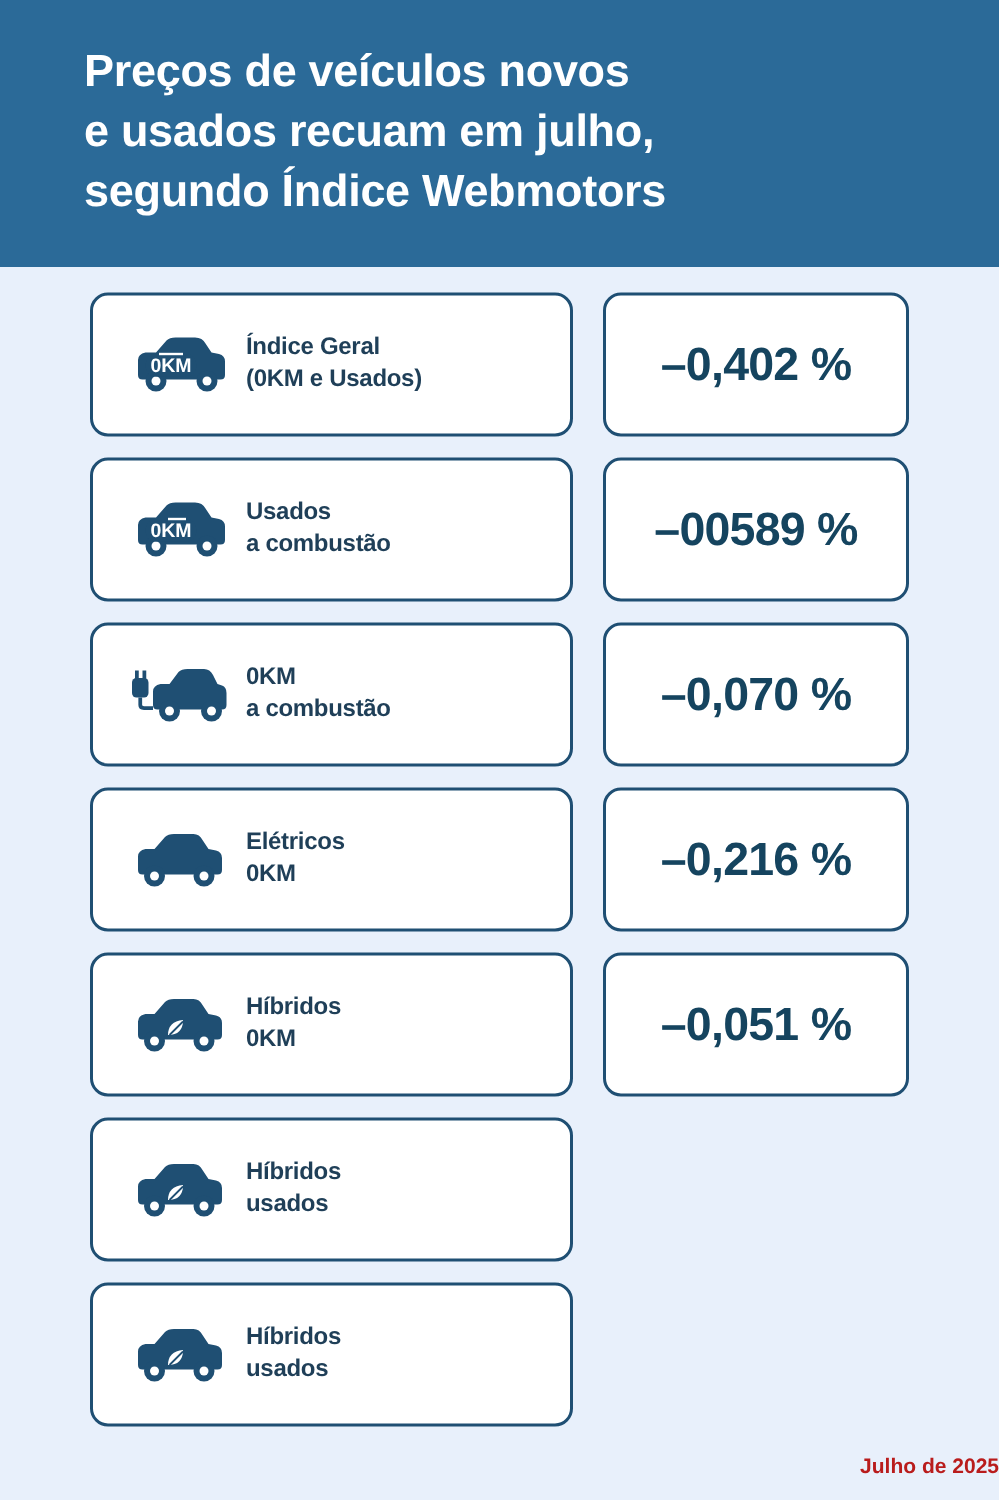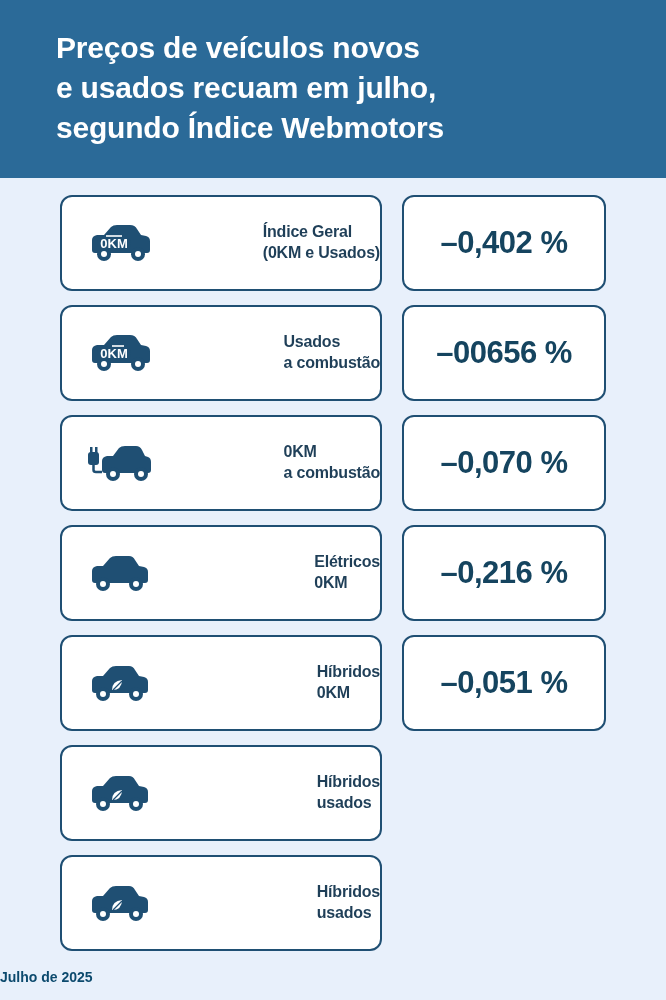--- a/index.html
+++ b/index.html
@@ -49,21 +49,20 @@
   }
   .row-left {
     flex: 0 0 322px;
     background: #ffffff;
     border: 2px solid #1f4f73;
     border-radius: 12px;
     display: flex;
     align-items: center;
     box-sizing: border-box;
     padding-left: 22px;
-    justify-content: space-between;
   }
   .row-icon {
     flex: 0 0 80px;
     display: flex;
     align-items: center;
     justify-content: flex-start;
   }
   .row-label {
     color: #1f3f58;
     font-size: 16px;
@@ -84,22 +83,22 @@
     box-sizing: border-box;
   }
   .row-value span {
     color: #15445f;
     font-size: 31px;
     font-weight: bold;
     letter-spacing: -0.5px;
   }
   
   .footer {
-    text-align: left;
-    color: #0c4a6e;
+    text-align: right;
+    color: #b91c1c;
     font-size: 14px;
     font-weight: bold;
     padding-top: 4px;
   }
   svg { display: block; }
 </style>
 </head>
 <body>
 
 <div class="page">
@@ -145,21 +144,21 @@
             <circle cx="54" cy="34" r="3" fill="#ffffff"></circle>
             <rect x="13" y="16" width="34" height="15" rx="7" fill="#1f4f73"></rect>
             <text x="30" y="28" font-family="Liberation Sans, sans-serif" font-size="13" font-weight="bold" fill="#ffffff" text-anchor="middle">0KM</text>
             <line x1="28" y1="16" x2="40" y2="16" stroke="#ffffff" stroke-width="1.6"></line>
           </svg>
         </div>
         <div class="row-label">Usados
 a combustão</div>
       </div>
       <div class="row-value">
-        <span>–00656 %</span>
+        <span>–00589 %</span>
       </div>
     </div>
 
     <div class="row">
       <div class="row-left">
         <div class="row-icon">
           <svg width="70" height="46" viewBox="0 0 70 46">
             <path d="M18 30 L18 21 Q18 17 23 16 L29 16 L35 8 Q37 6 41 6 L52 6 Q56 6 58 10 L61 16 L64 17 Q67 18 67 22 L67 30 Q67 33 64 33 L21 33 Q18 33 18 30 Z" fill="#1f4f73"></path>
             <circle cx="29" cy="34" r="7" fill="#1f4f73"></circle>
             <circle cx="29" cy="34" r="3" fill="#ffffff"></circle>

